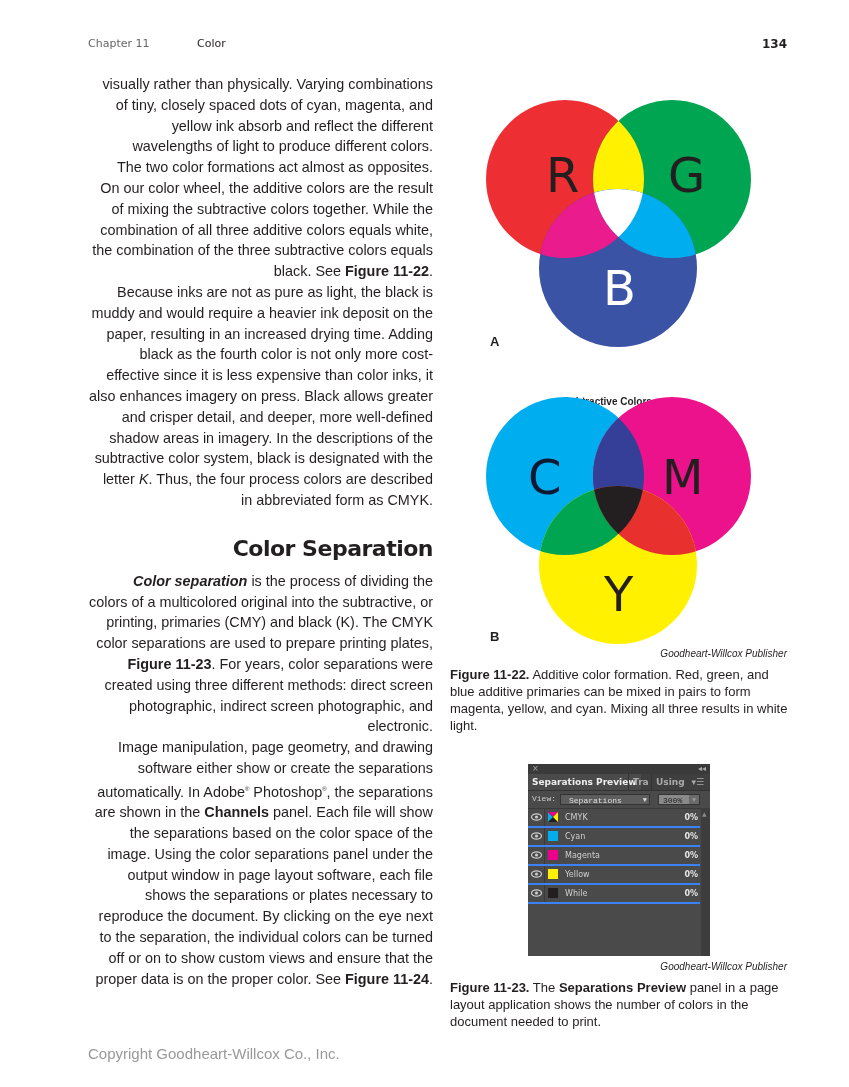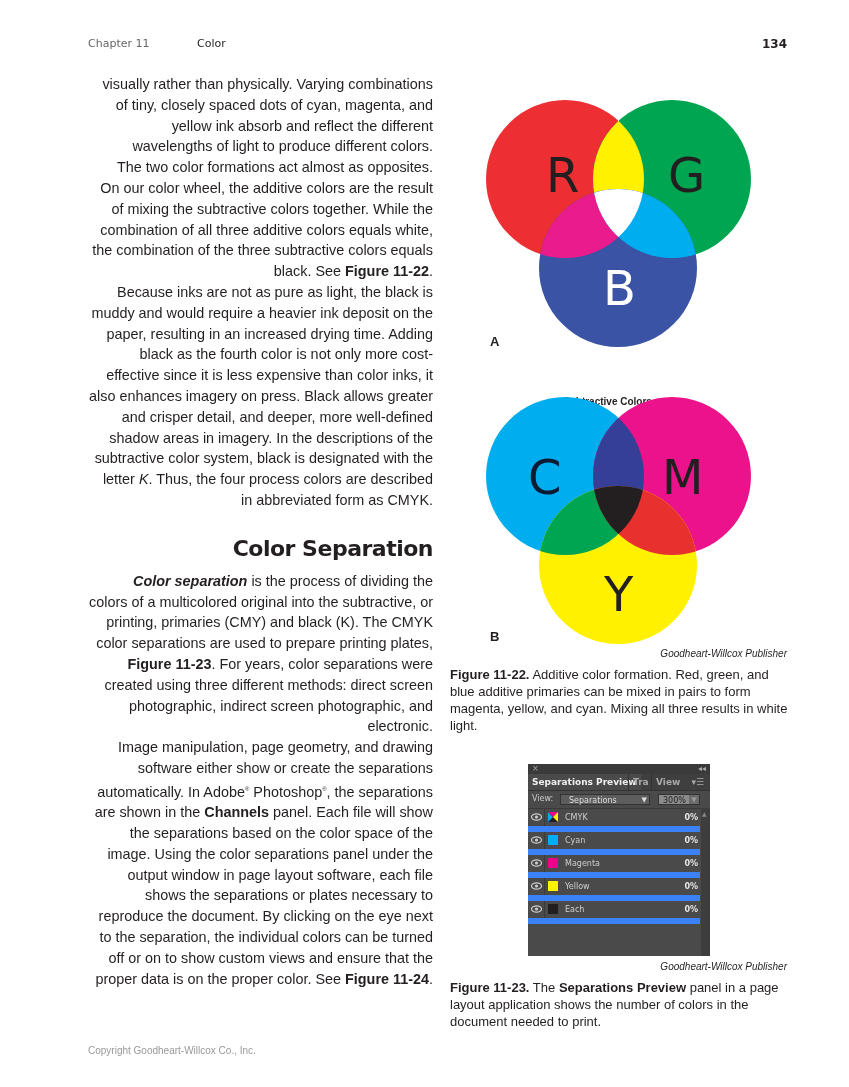--- a/index.html
+++ b/index.html
@@ -11,48 +11,48 @@
   .running-head .sect { color: #231f20; position: absolute; left: 93px; margin-left: 16px; }
   .running-head .pnum { position: absolute; right: 0; font-weight: bold; font-size: 12px; }
 
   .col-left { position: absolute; left: 88px; top: 74px; width: 345px;
               font-size: 14.4px; line-height: 20.8px; color: #231f20; text-align: right; }
   .col-left p { margin: 0; }
   .col-left p.ind { text-indent: 25px; }
   .col-left b { font-weight: bold; }
   .h2 { font-family: "DejaVu Sans", sans-serif; font-weight: bold; font-size: 22px;
         letter-spacing: -0.5px; margin: 24px 0 8px 0; line-height: 28px; }
-  .copyright { position: absolute; left: 88px; top: 1045px; font-size: 10px; color: #999; }
+  .copyright { position: absolute; left: 88px; top: 1045px; font-size: 15px; color: #999; }
 
   .fig-title { position: absolute; font-weight: bold; font-size: 10px; color: #231f20; margin-top: 43px; }
   .fig-letter { position: absolute; font-weight: bold; font-size: 13px; color: #231f20; }
   .credit { position: absolute; font-style: italic; font-size: 10px; color: #231f20; right: 62px; }
   .caption { position: absolute; left: 450px; width: 345px; font-size: 13px; line-height: 17px; color: #231f20; }
   .caption b { font-weight: bold; }
 
   svg.venn { position: absolute; }
   .venn text { font-family: "DejaVu Sans", sans-serif; font-size: 48px; }
 
   .panel { position: absolute; left: 528px; top: 764px; width: 182px; height: 192px;
            background: #4a4a4a; font-family: "DejaVu Sans", sans-serif; color: #ddd; font-size: 8px; }
   .panel .topbar { height: 10px; background: #3a3a3a; position: relative; }
   .panel .topbar span { position: absolute; top: 0; font-size: 8px; color: #aaa; line-height: 10px; }
   .panel .tabs { height: 16px; background: #3f3f3f; position: relative; border-bottom: 1px solid #333; }
   .panel .tab { position: absolute; top: 0; height: 16px; line-height: 16px; font-weight: bold; font-size: 9px; padding: 0 4px; }
   .panel .tab.active { background: #4a4a4a; color: #eee; left: 0; }
   .panel .tab.inactive { color: #aaa; border-left: 1px solid #333; }
-  .panel .viewrow { height: 17px; position: relative; border-bottom: 1px solid #3a3a3a; }
+  .panel .viewrow { height: 17px; position: relative; border-bottom: 1px solid #3a3a3a; font-family: Liberation Mono, monospace; }
   .panel .viewrow .lbl { position: absolute; left: 4px; top: 3px; color: #ccc; }
   .panel .viewrow .sel { position: absolute; left: 32px; top: 3px; width: 90px; height: 11px;
                          background: #5d5d5d; border: 1px solid #333; color: #ddd; line-height: 11px; padding-left: 8px; box-sizing: border-box; font-size: 8px; }
   .panel .viewrow .sel .arr { position: absolute; right: 2px; top: 0; font-size: 7px; }
   .panel .viewrow .zoomsel { position: absolute; left: 130px; top: 3px; width: 42px; height: 11px;
                              background: #8a8a8a; border: 1px solid #333; color: #222; line-height: 11px; padding-left: 4px; box-sizing: border-box; font-size: 8px; }
   .panel .viewrow .zoomsel .arr { position: absolute; right: 0; top: 0; width: 10px; height: 9px; background: #6a6a6a; color: #999; font-size: 7px; text-align: center; }
-  .panel .row { height: 17px; position: relative; border-bottom: 6px solid #3b82f6; margin-right: 10px; }
+  .panel .row { height: 17px; position: relative; border-bottom: 2px solid #3b82f6; margin-right: 10px; }
   .panel .row .eye { position: absolute; left: 3px; top: 3px; width: 11px; height: 10px; }
   .panel .row .sep { position: absolute; left: 16px; top: 0; width: 1px; height: 17px; background: #3a3a3a; }
   .panel .row .sw { position: absolute; left: 20px; top: 3px; width: 10px; height: 10px; }
   .panel .row .name { position: absolute; left: 37px; top: 4px; color: #cfcfcf; }
   .panel .row .pct { position: absolute; right: 2px; top: 4px; color: #e6e6e6; font-weight: bold; }
   .panel .scroll { position: absolute; right: 0; top: 44px; width: 9px; bottom: 0; background: #3d3d3d; }
   .panel .scroll .up { position: absolute; top: 2px; left: 1px; font-size: 6px; color: #888; }
 </style>
 </head>
 <body>
@@ -134,21 +134,21 @@
 <div class="caption" style="top:666px;"><b>Figure 11-22.</b><span> Additive color formation. Red, green, and blue additive primaries can be mixed in pairs to form magenta, yellow, and cyan. Mixing all three results in white light.</span></div>
 
 <div class="panel">
   <div class="topbar">
     <span style="left:4px;">×</span>
     <span style="right:4px;">◂◂</span>
   </div>
   <div class="tabs">
     <span class="tab active">Separations Preview</span>
     <span class="tab inactive" style="left:100px;">Tra</span>
-    <span class="tab inactive" style="left:123px;">View</span>
+    <span class="tab inactive" style="left:123px;">Using</span>
     <span class="tab" style="right:2px; color:#aaa; font-weight:normal;">▾☰</span>
   </div>
   <div class="viewrow">
     <span class="lbl">View:</span>
     <div class="sel"><span>Separations</span><span class="arr">▼</span></div>
     <div class="zoomsel"><span>300%</span><span class="arr">▼</span></div>
   </div>
 
   <div class="row">
     <svg class="eye" viewBox="0 0 11 10">
@@ -195,21 +195,21 @@
     <span class="name">Yellow</span>
     <span class="pct">0%</span>
   </div>
   <div class="row">
     <svg class="eye" viewBox="0 0 11 10">
         <ellipse cx="5.5" cy="5" rx="5" ry="3.2" fill="none" stroke="#ccc" stroke-width="1.2"></ellipse>
         <circle cx="5.5" cy="5" r="1.6" fill="#ccc"></circle>
       </svg>
     <span class="sep"></span>
     <span class="sw" style="background:#231f20;"></span>
-    <span class="name">Each</span>
+    <span class="name">While</span>
     <span class="pct">0%</span>
   </div>
   <div class="scroll">
       <span class="up">▲</span>
     </div>
 </div>
 
 <div class="credit" style="top:961px;">Goodheart-Willcox Publisher</div>
 <div class="caption" style="top:979px;"><b>Figure 11-23.</b><span> The </span><b>Separations Preview</b><span> panel in a page layout application shows the number of colors in the document needed to print.</span></div>
 

